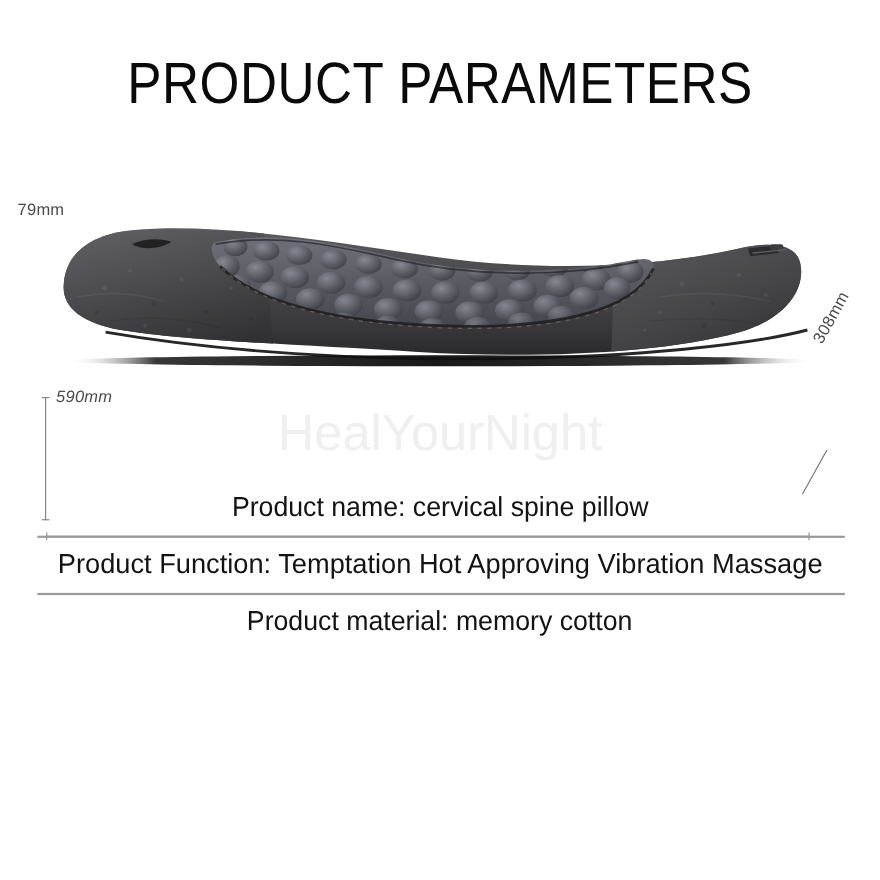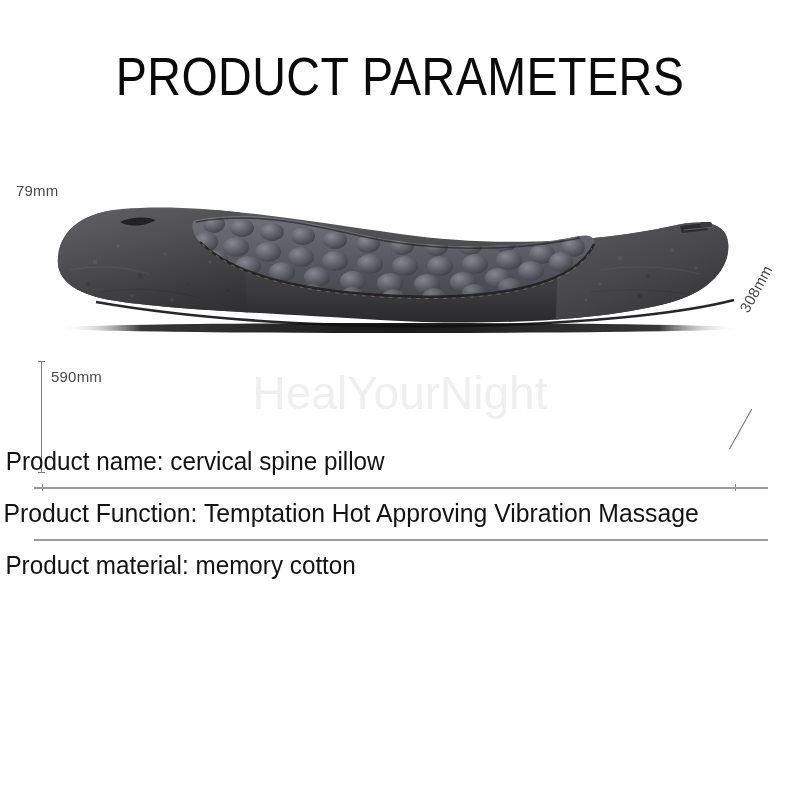--- a/index.html
+++ b/index.html
@@ -55,21 +55,21 @@
   .dim-label {
     position: absolute;
     color: #4a4a4a;
     font-family: "Liberation Sans Narrow", "Liberation Sans", sans-serif;
     font-size: 15px;
     line-height: 17px;
     white-space: nowrap;
     letter-spacing: 0.2px;
   }
   .dim-height-label { left: 16px; top: 182px; }
-  .dim-width-label  { left: 51px; top: 368px; }
+  .dim-width-label  { left: 51px; top: 352px; font-style: italic; }
   .dim-depth-label  {
     left: 736px;
     top: 307px;
     transform: rotate(-61deg);
     transform-origin: left top;
   }
 
   .dim-line-v {
     position: absolute;
     left: 41px;
@@ -142,20 +142,21 @@
     position: absolute;
     left: 0;
     top: 435px;
     width: 800px;
   }
   .spec-row {
     position: relative;
     height: 52px;
     display: flex;
     align-items: center;
+    justify-content: center;
   }
   .spec-row + .spec-row::before {
     content: "";
     position: absolute;
     left: 34px;
     right: 32px;
     top: 0;
     height: 2px;
     background: #9a9a9a;
   }

